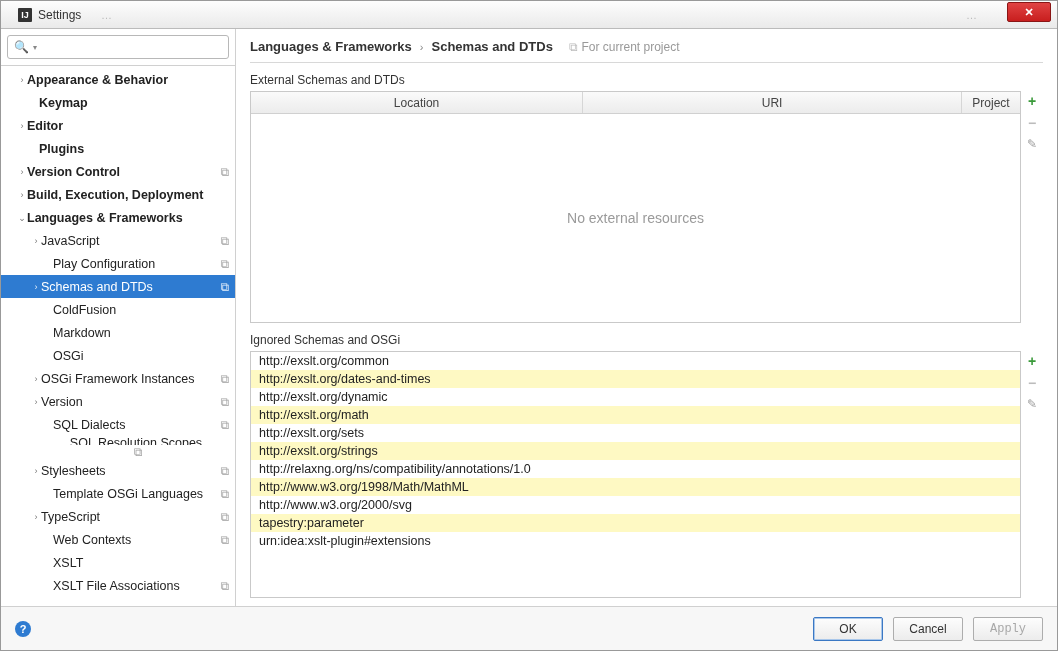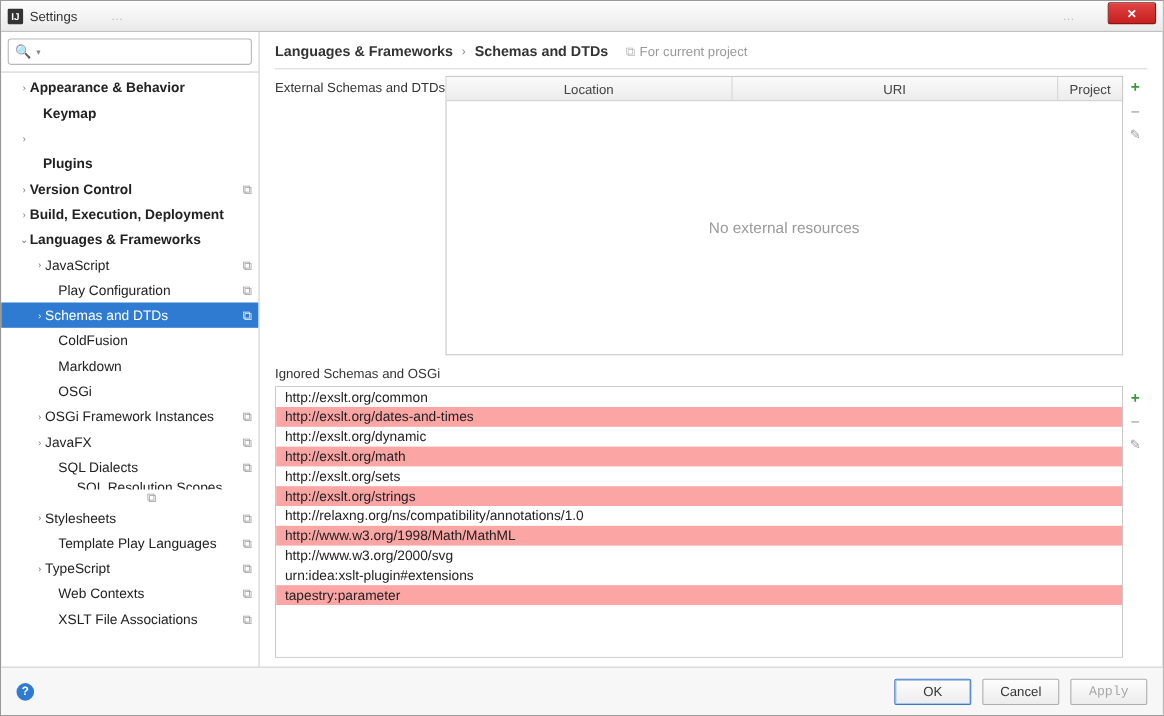--- a/index.html
+++ b/index.html
@@ -8,21 +8,21 @@
   .window {
     width: 1058px; height: 651px; margin: 0; background: #fff;
     border: 1px solid #999; display: flex; flex-direction: column;
     position: relative; overflow: hidden; box-shadow: 0 0 6px rgba(0,0,0,.2);
   }
 
   
   .titlebar {
     height: 28px; display: flex; align-items: center;
     background: linear-gradient(#fdfdfd,#eaeaea); border-bottom: 1px solid #bbb;
-    font-size: 12px; color: #333; padding-left: 6px;
+    font-size: 12px; color: #333; padding-left: 17px;
     position: relative;
   }
   .titlebar .appicon {
     width: 14px; height: 14px; background:#333; color:#fff;
     display:inline-flex; align-items:center; justify-content:center;
     font-size:9px; font-weight:bold; margin-right:6px; border-radius:1px;
   }
   .titlebar .close {
     position:absolute; right:6px; top:1px; width:44px; height:20px;
     background: linear-gradient(#e04343,#c81e1e); border:1px solid #8a1515;
@@ -80,26 +80,26 @@
   .th:last-child{border-right:none;}
   .th.uri{ flex:1.05; }
   .th.loc{ flex:0.92; }
   .th.proj{ width:58px; }
   .table-body.empty { flex:1; display:flex; align-items:center; justify-content:center; color:#9a9a9a; font-size:14px; min-height:200px;}
   .toolbtns { width:22px; display:flex; flex-direction:column; align-items:center; padding-top:2px; gap:6px; color:#9a9a9a; font-size:14px;}
   .toolbtns .plus { color:#3a9a3a; font-weight:bold; }
   .toolbtns .minus{ color:#bcbcbc; font-weight:bold; }
   .toolbtns .edit { color:#9a9a9a; font-size:12px; }
 
-  .ext-section { height:260px; display:flex; flex-direction:row; }
+  .ext-section { height:260px; display:flex; flex-direction:column; }
   .ext-section .table-area { height:100%; }
 
   .ignored-list { flex:1; background:#fff; overflow:auto; font-size:12.5px; color:#222; }
   .ignored-row { height:18px; line-height:18px; padding:0 8px; white-space:nowrap; }
-  .ignored-row.alt { background:#fca5a5; }
+  .ignored-row.alt { background:#fef9c3; }
 
   
   .footer {
     height:44px; border-top:1px solid #d0d0d0; display:flex; align-items:center;
     padding:0 14px; gap:10px; background:#f7f7f7;
   }
   .footer .help {
     width:16px; height:16px; border-radius:50%; background:#2e7bd1; color:#fff;
     font-size:11px; display:flex; align-items:center; justify-content:center; font-weight:bold;
   }
@@ -141,20 +141,21 @@
           <div class="tree-row bold" style="padding-left: 16px;">
             <span class="arrow">›</span>
             <span class="label">Appearance &amp; Behavior</span>
           </div>
           <div class="tree-row bold" style="padding-left: 28px;">
             <span class="arrow"></span>
             <span class="label">Keymap</span>
           </div>
           <div class="tree-row bold" style="padding-left: 16px;">
             <span class="arrow">›</span>
+            <span class="label">Editor</span>
           </div>
           <div class="tree-row bold" style="padding-left: 28px;">
             <span class="arrow"></span>
             <span class="label">Plugins</span>
           </div>
           <div class="tree-row bold" style="padding-left: 16px;">
             <span class="arrow">›</span>
             <span class="label">Version Control</span>
             <span class="badge">⧉</span>
           </div>
@@ -193,52 +194,56 @@
             <span class="arrow"></span>
             <span class="label">OSGi</span>
           </div>
           <div class="tree-row" style="padding-left: 30px;">
             <span class="arrow">›</span>
             <span class="label">OSGi Framework Instances</span>
             <span class="badge">⧉</span>
           </div>
           <div class="tree-row" style="padding-left: 30px;">
             <span class="arrow">›</span>
-            <span class="label">JavaFX</span>
+            <span class="label">Version</span>
             <span class="badge">⧉</span>
           </div>
           <div class="tree-row" style="padding-left: 42px;">
             <span class="arrow"></span>
             <span class="label">SQL Dialects</span>
             <span class="badge">⧉</span>
           </div>
           <div class="tree-row" style="padding-left: 42px; flex-direction: column;">
             <span class="arrow"></span>
             <span class="label">SQL Resolution Scopes</span>
             <span class="badge">⧉</span>
           </div>
           <div class="tree-row" style="padding-left: 30px;">
             <span class="arrow">›</span>
             <span class="label">Stylesheets</span>
             <span class="badge">⧉</span>
           </div>
           <div class="tree-row" style="padding-left: 42px;">
             <span class="arrow"></span>
-            <span class="label">Template Play Languages</span>
+            <span class="label">Template OSGi Languages</span>
             <span class="badge">⧉</span>
           </div>
           <div class="tree-row" style="padding-left: 30px;">
             <span class="arrow">›</span>
             <span class="label">TypeScript</span>
             <span class="badge">⧉</span>
           </div>
           <div class="tree-row" style="padding-left: 42px;">
             <span class="arrow"></span>
             <span class="label">Web Contexts</span>
             <span class="badge">⧉</span>
+          </div>
+          <div class="tree-row" style="padding-left: 42px;">
+            <span class="arrow"></span>
+            <span class="label">XSLT</span>
           </div>
           <div class="tree-row" style="padding-left: 42px;">
             <span class="arrow"></span>
             <span class="label">XSLT File Associations</span>
             <span class="badge">⧉</span>
           </div>
         </div>
     </div>
 
     <div class="main">
@@ -280,22 +285,22 @@
             <div class="ignored-list" id="ignored-list">
                 <div class="ignored-row">http://exslt.org/common</div>
                 <div class="ignored-row alt">http://exslt.org/dates-and-times</div>
                 <div class="ignored-row">http://exslt.org/dynamic</div>
                 <div class="ignored-row alt">http://exslt.org/math</div>
                 <div class="ignored-row">http://exslt.org/sets</div>
                 <div class="ignored-row alt">http://exslt.org/strings</div>
                 <div class="ignored-row">http://relaxng.org/ns/compatibility/annotations/1.0</div>
                 <div class="ignored-row alt">http://www.w3.org/1998/Math/MathML</div>
                 <div class="ignored-row">http://www.w3.org/2000/svg</div>
+                <div class="ignored-row alt">tapestry:parameter</div>
                 <div class="ignored-row">urn:idea:xslt-plugin#extensions</div>
-                <div class="ignored-row alt">tapestry:parameter</div>
               </div>
           </div>
           <div class="toolbtns">
             <span class="plus">+</span>
             <span class="minus">−</span>
             <span class="edit">✎</span>
           </div>
         </div>
       </div>
 

